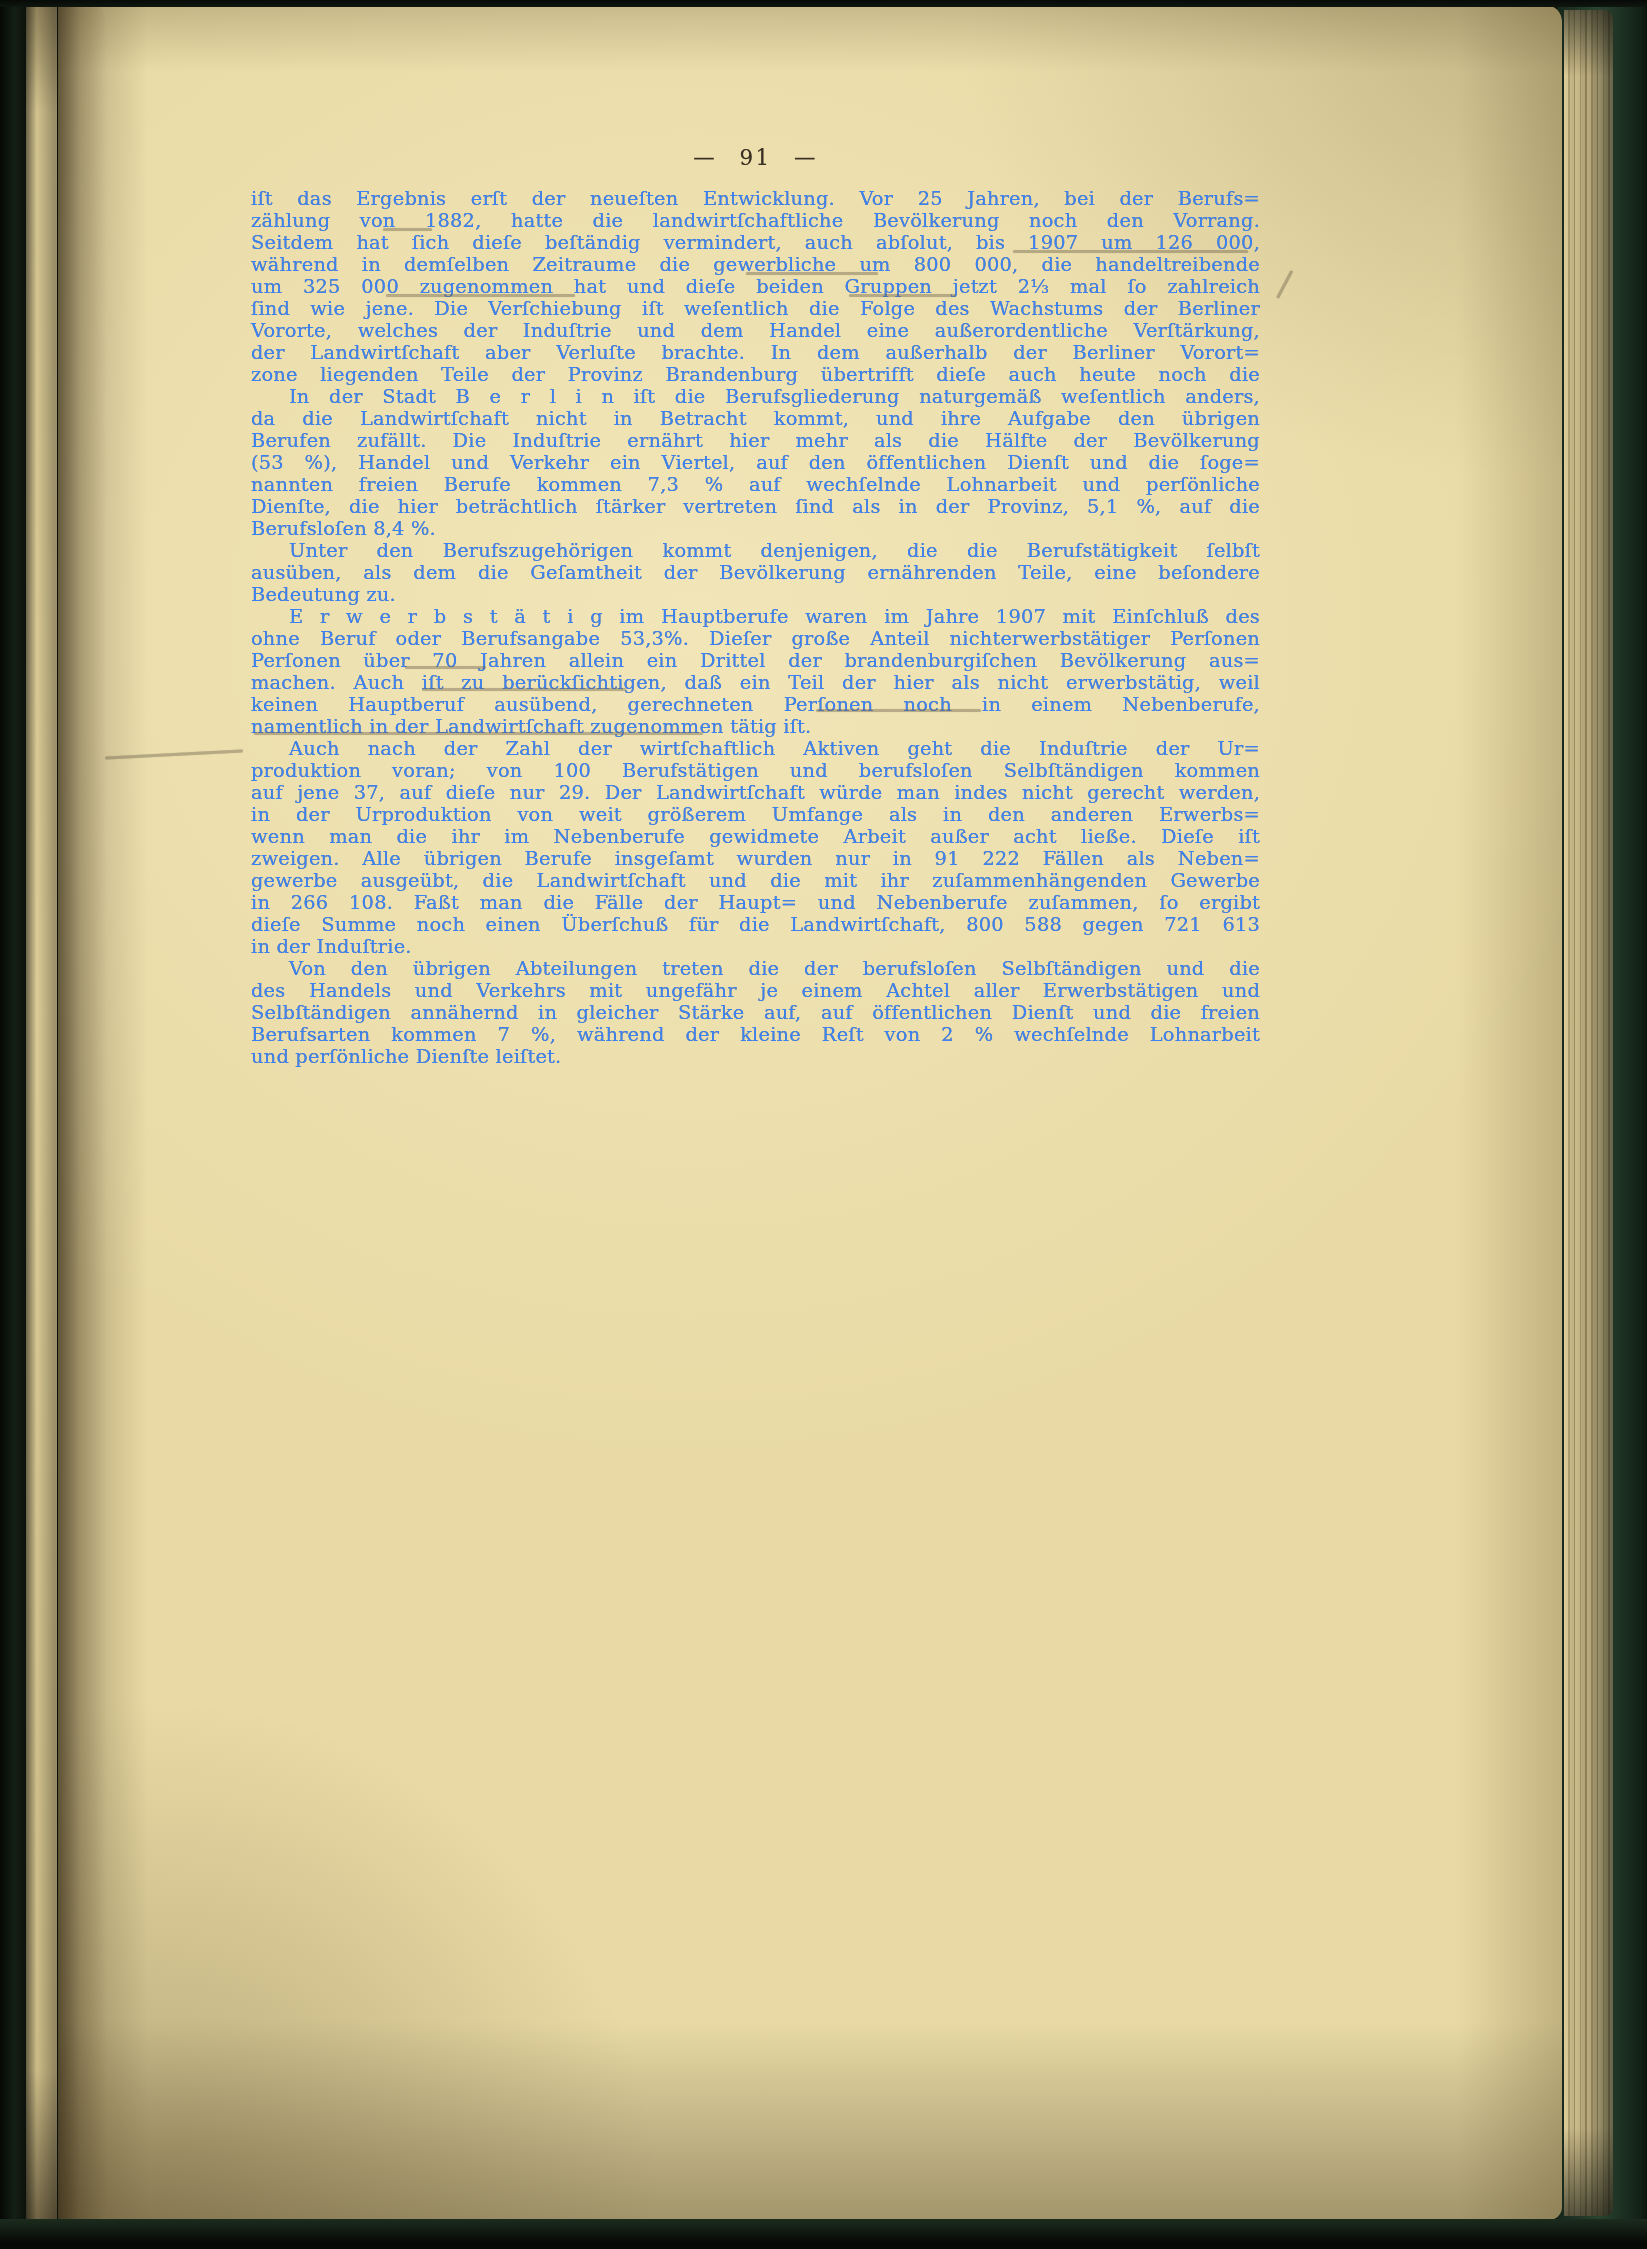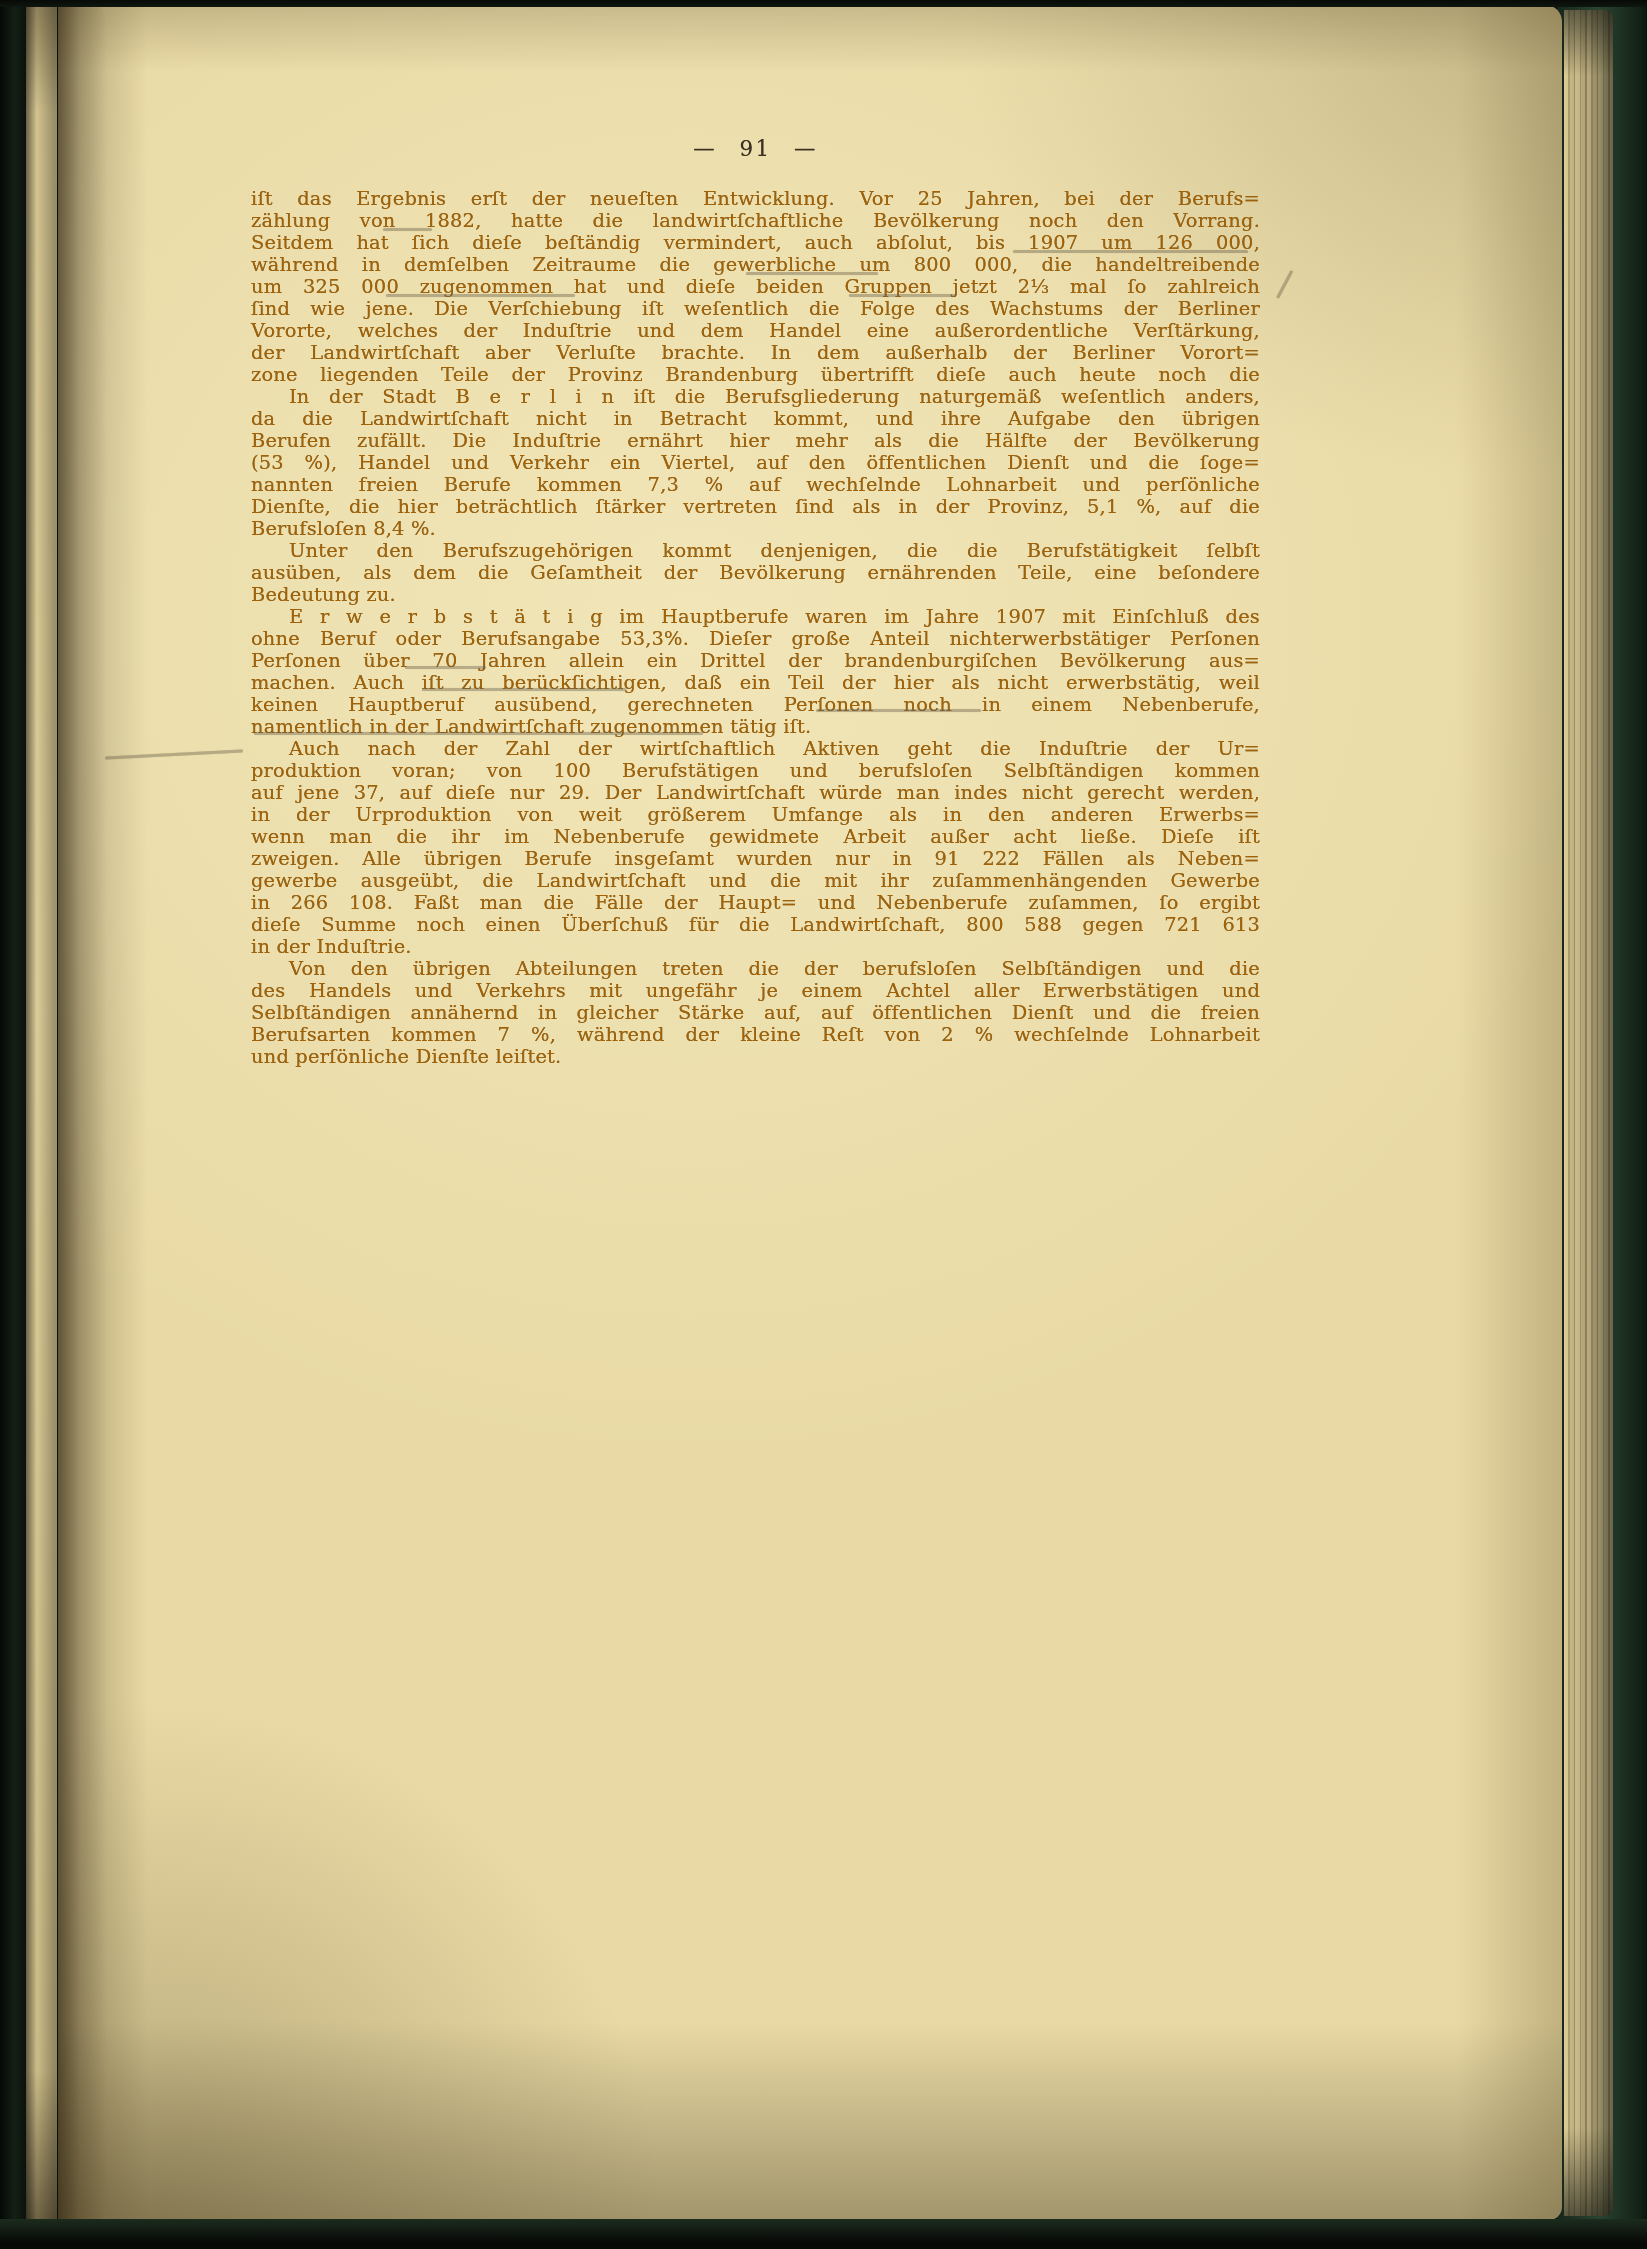--- a/index.html
+++ b/index.html
@@ -55,29 +55,29 @@
     position:absolute; top:0; left:0; width:100%; height:6.6px;
     background:linear-gradient(180deg,#070a07,#0f160f);
   }
   .bottom-band {
     position:absolute; bottom:0; left:0; width:100%; height:31px;
     background:linear-gradient(180deg,#1c2c1e,#070907 75%);
   }
 
   
   .page-number {
-    position:absolute; left:251px; top:136px; width:1009px;
+    position:absolute; left:251px; top:145px; width:1009px;
     text-align:center;
     font-size:21.4px; color:#3a3023;
     letter-spacing:2.5px; word-spacing:13px;
     text-shadow:0 0 0.4px rgba(45,34,16,0.6);
   }
   .text-block {
     position:absolute; left:251px; top:188px; width:1009px;
-    color:#a16207;
+    color:#3b82f6;
   }
   .line {
     font-size:19.4px; line-height:22px; height:22px;
     white-space:nowrap;
     text-align:justify; text-align-last:justify; text-justify:inter-word;
     letter-spacing:0.2px;
     text-shadow:0 0 0.4px rgba(45,34,16,0.55);
   }
   .line.last { text-align-last:left; }
   .line.indent { text-indent:38px; }

